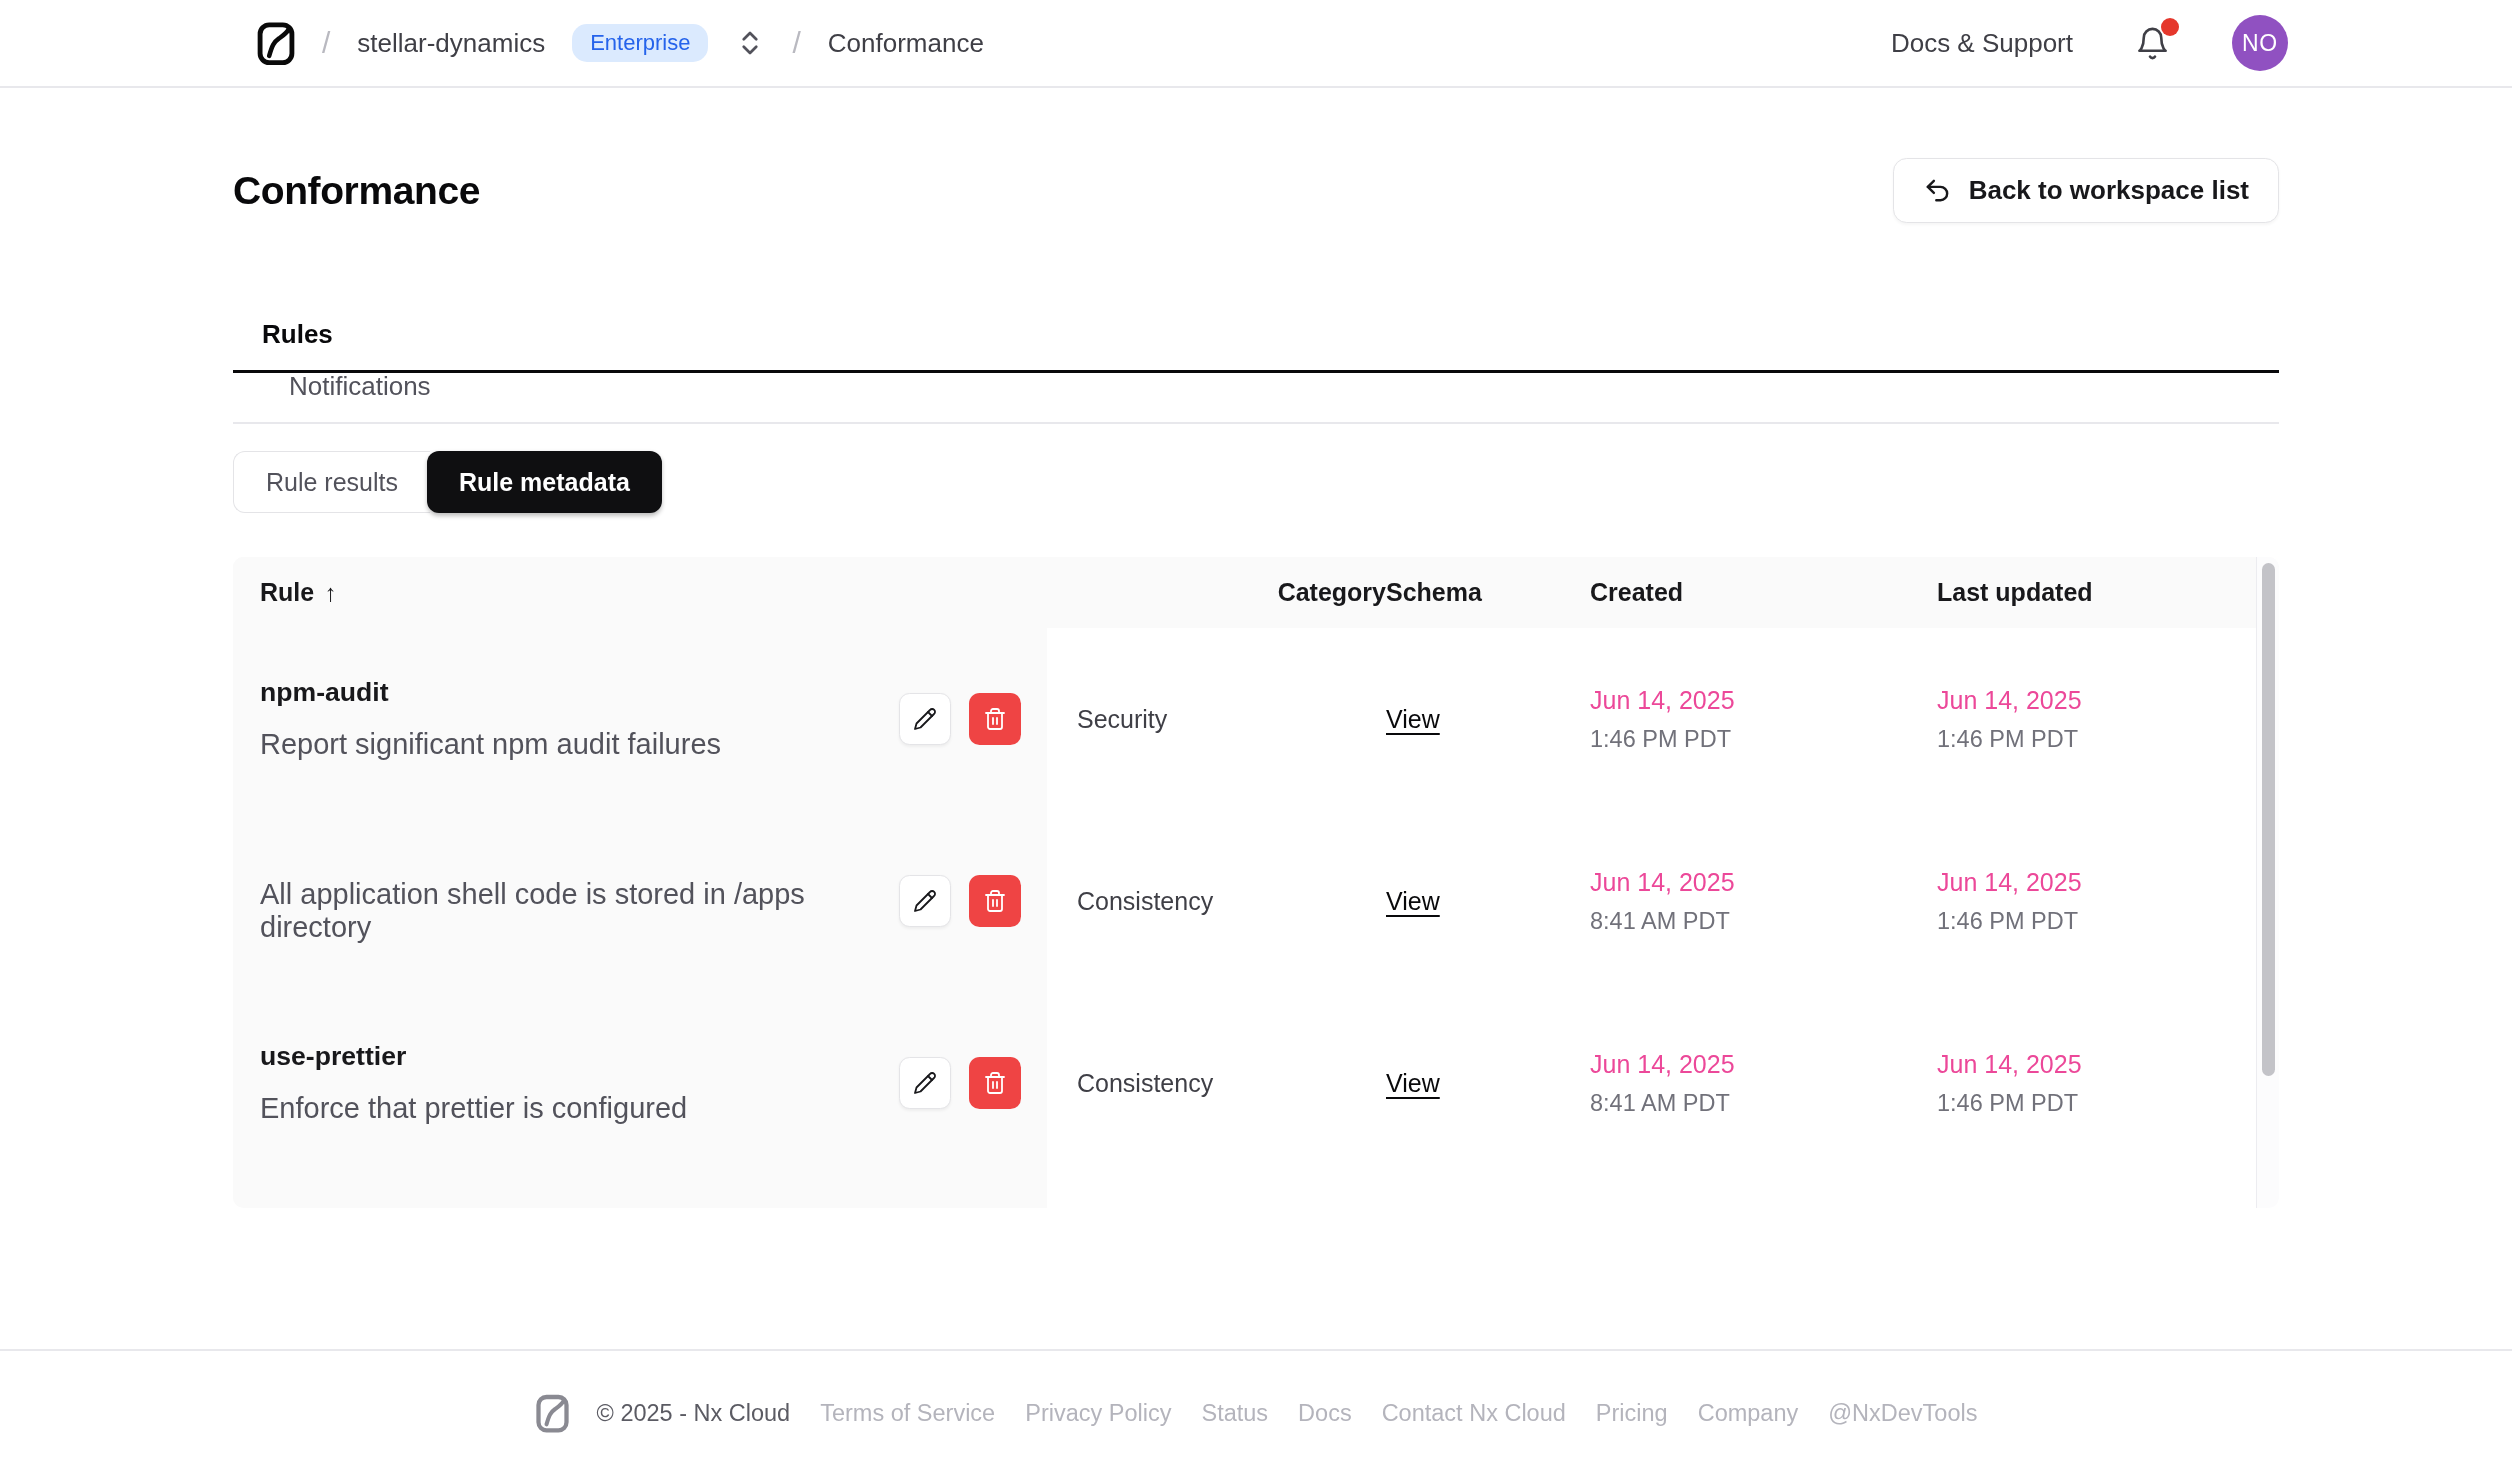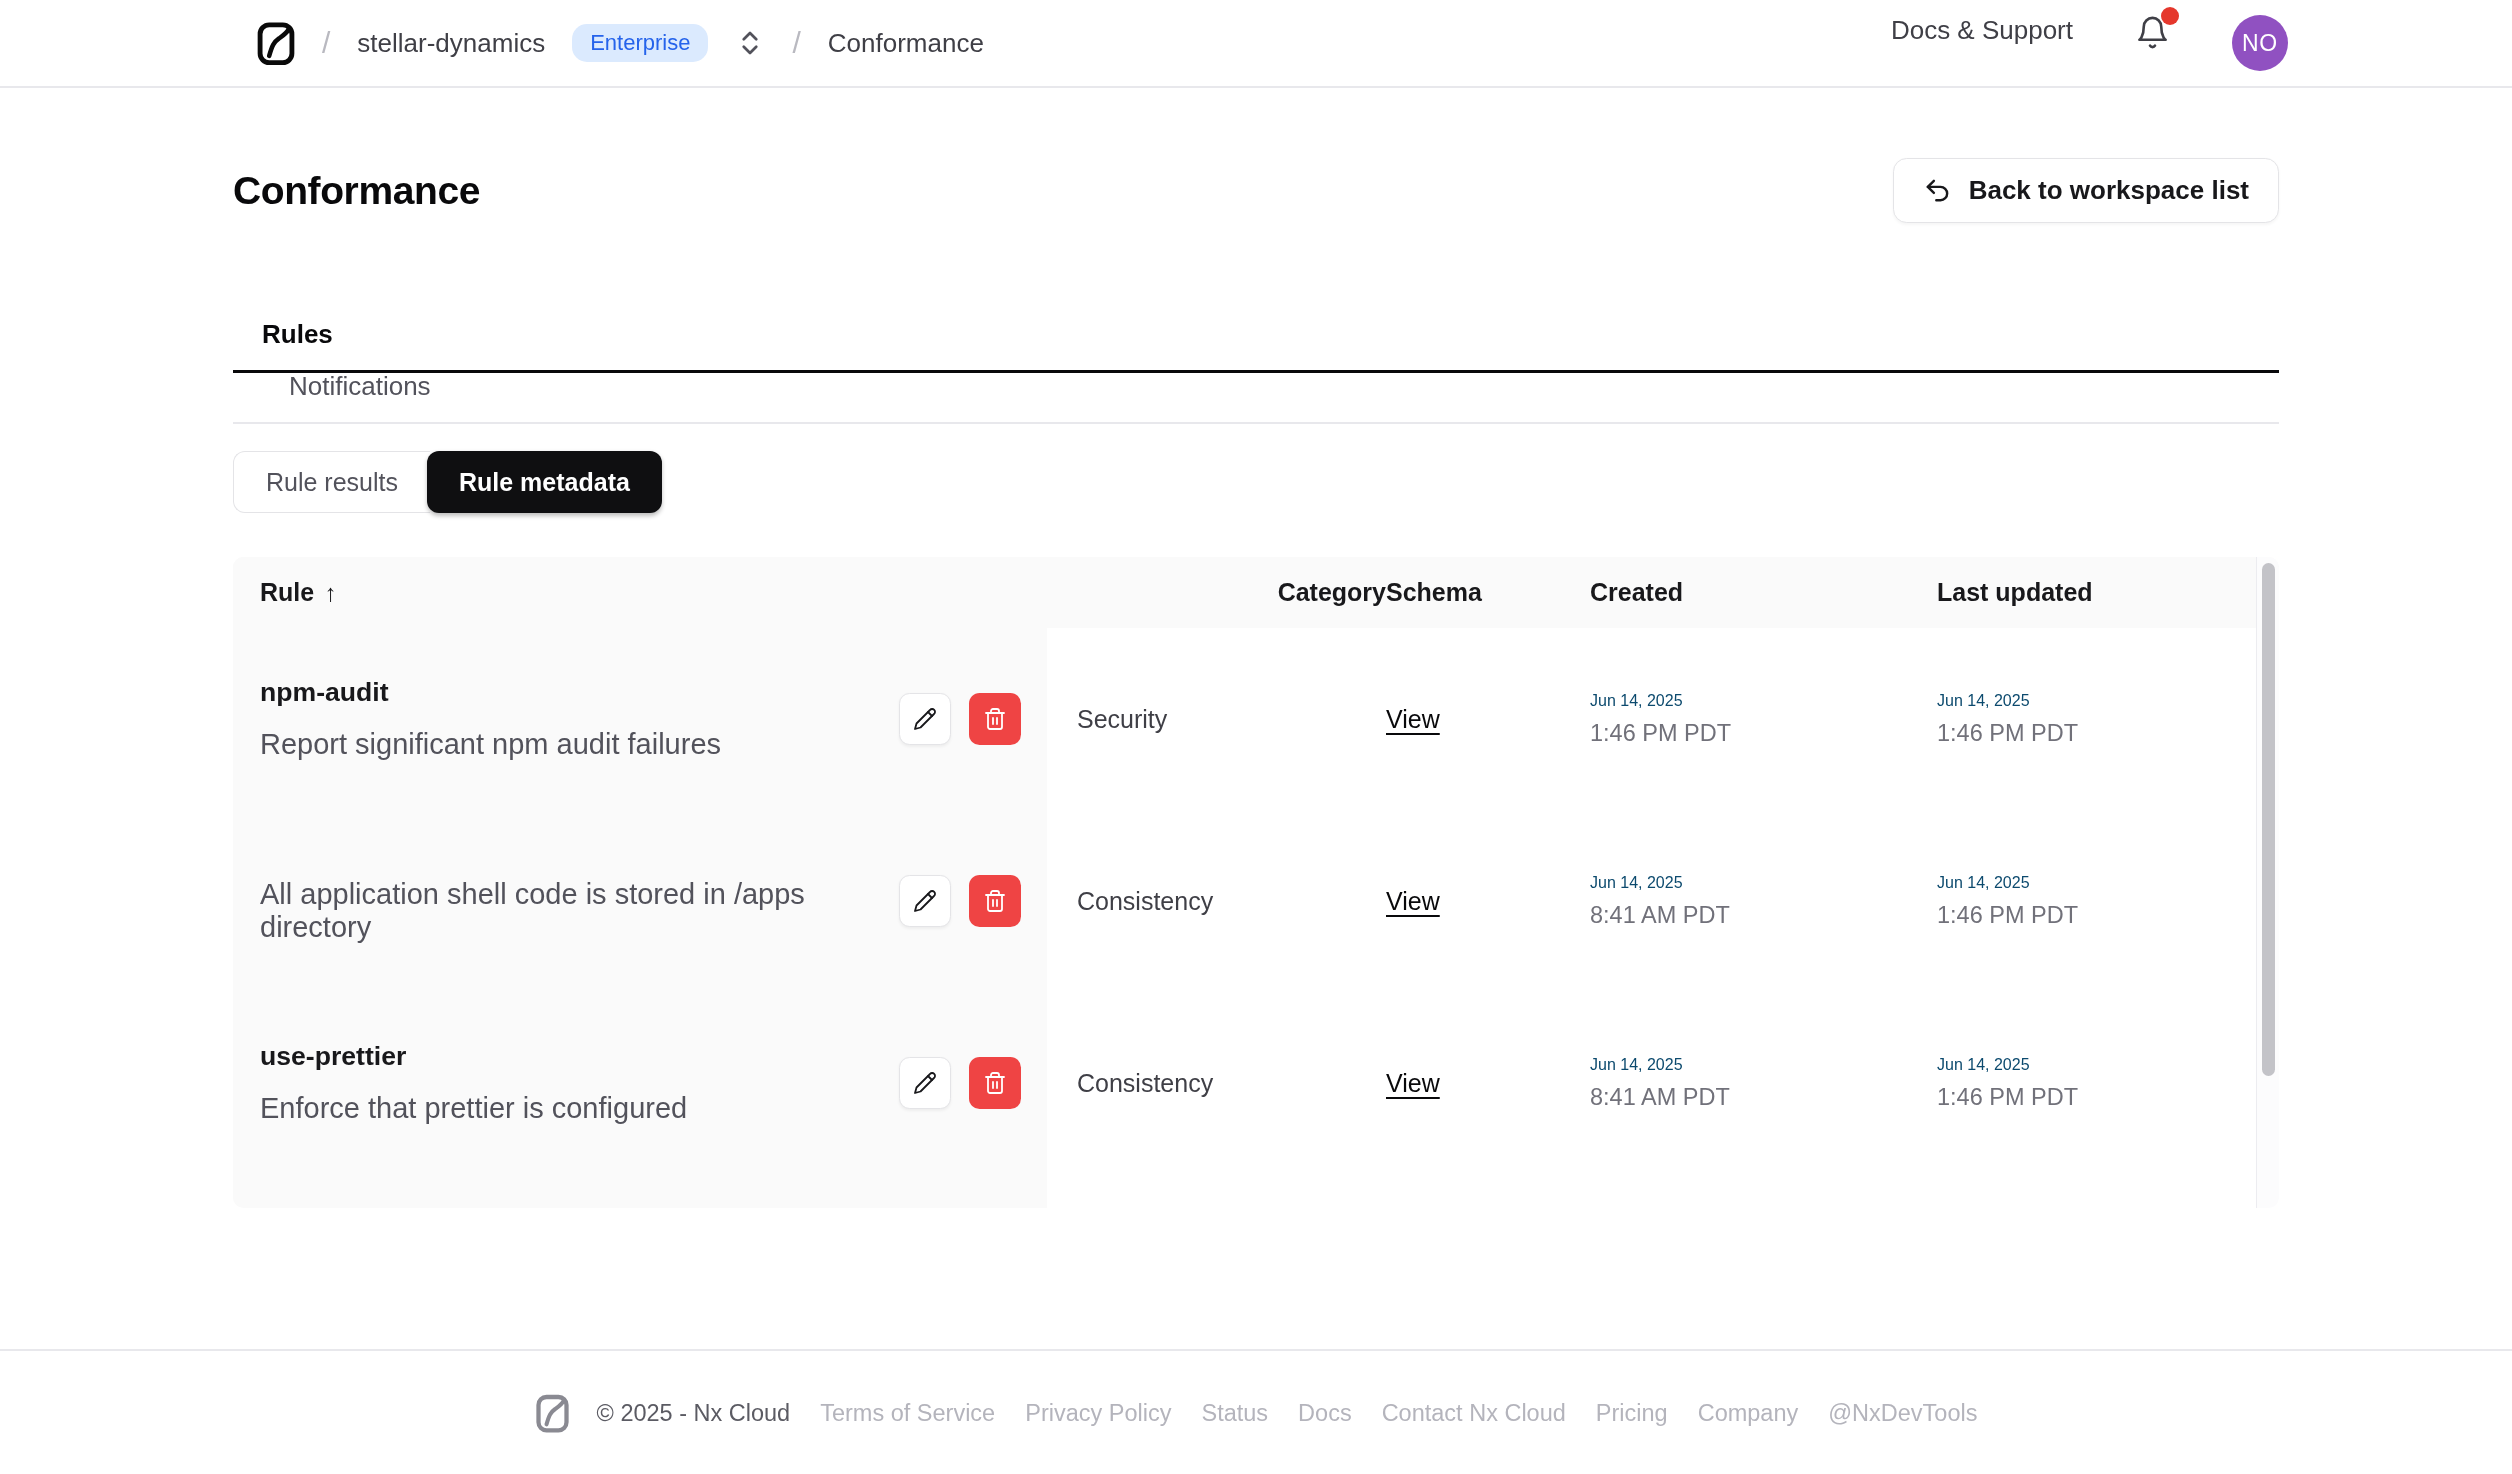--- a/index.html
+++ b/index.html
@@ -20,21 +20,21 @@
   .nx-logo-box { display:inline-flex; cursor:pointer; }
   .slash { font-size:30px; color:#b9b9c0; font-weight:300; }
   .ws-name { font-size:26px; color:#3f3f46; cursor:pointer; }
   .badge {
     font-size:22px; font-weight:500; color:#2563eb; background:#dbeafe;
     padding:7.6px 18px; border-radius:15px; line-height:1;
   }
   .chevrons { display:inline-flex; cursor:pointer; }
   .crumb-page { font-size:26px; color:#3f3f46; }
 
-  .topbar-right { display:flex; gap:62px; }
+  .topbar-right { display:flex; align-items:center; gap:62px; }
   .docs-link { font-size:26px; color:#3f3f46; text-decoration:none; cursor:pointer; }
   .bell-wrap { position:relative; display:inline-flex; cursor:pointer; }
   .bell-dot {
     position:absolute; top:-7.6px; right:-9px; width:18px; height:18px;
     background:#e5372c; border-radius:50%;
   }
   .avatar {
     width:56px; height:56px; border-radius:50%; background:#9051c1;
     color:#ffffff; font-size:23px; font-weight:500; letter-spacing:0.8px;
     display:flex; align-items:center; justify-content:center; cursor:pointer;
@@ -103,21 +103,21 @@
     width:52px; height:52px; border-radius:10.6px; display:flex;
     align-items:center; justify-content:center; cursor:pointer; border:none;
   }
   .icon-btn.edit { background:#ffffff; border:1.5px solid #e4e4e7; box-shadow:0 1.5px 3px rgba(0,0,0,0.05); }
   .icon-btn.del  { background:#ef4444; }
   .td-cat { padding-left:30px; font-size:25px; color:#3f3f46; }
   .view-link {
     font-size:25px; font-weight:500; color:#09090b; cursor:pointer;
     text-decoration:underline; text-underline-offset:5.3px; text-decoration-thickness:1.9px;
   }
-  .td-date .date { font-size:16px; color:#0c4a6e; }
+  .td-date .date { font-size:25px; color:#ec4899; }
   .td-date .time { font-size:23.5px; color:#71717a; margin-top:10.6px; }
 
   .sb-track {
     position:absolute; right:0; top:0; bottom:0; width:23px;
     background:#fcfcfd; border-left:1.5px solid #ececf0;
   }
   .sb-thumb {
     position:absolute; left:4.6px; top:6px; width:13px; height:513px;
     border-radius:6.8px; background:#c3c3c8;
   }

